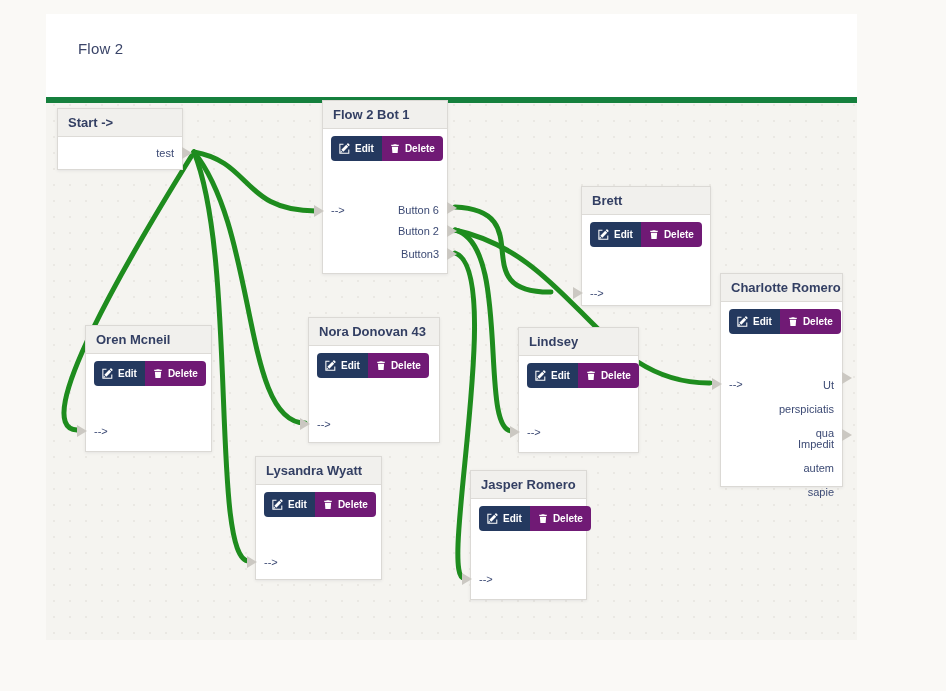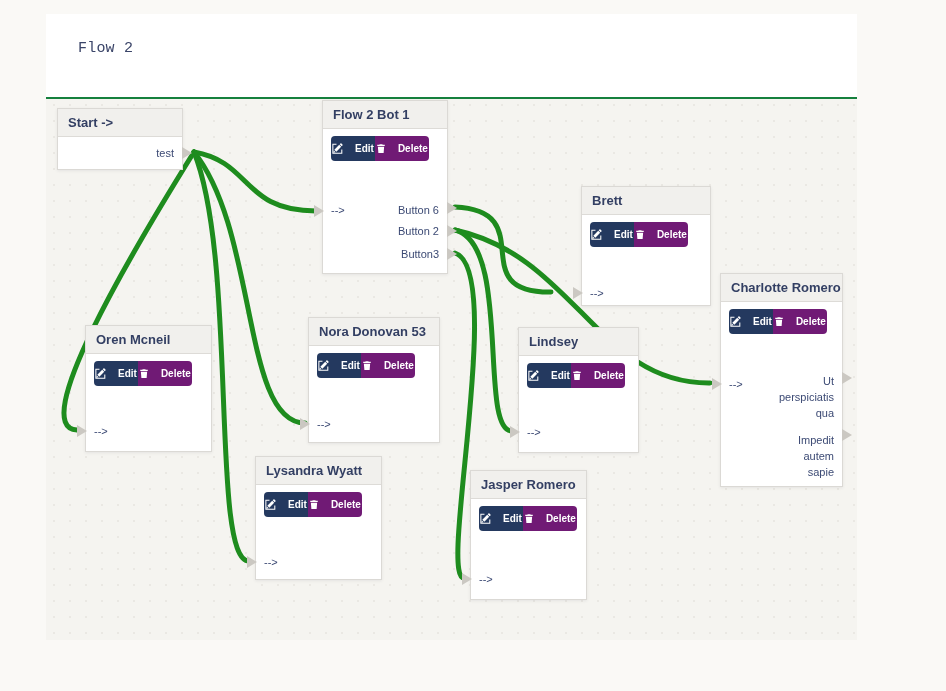--- a/index.html
+++ b/index.html
@@ -4,21 +4,21 @@
 <style>
   html,body{margin:0;padding:0;}
   body{
     width:946px;height:691px;position:relative;overflow:hidden;
     background:#faf9f6;
     font-family:"Liberation Sans", sans-serif;
     -webkit-font-smoothing:antialiased;
   }
   .topbar{
     position:absolute;left:46px;top:14px;width:811px;height:83px;
-    background:#ffffff;border-bottom:2px solid #15803d;z-index:2;font-family:Liberation Mono, monospace;
+    background:#ffffff;border-bottom:6px solid #15803d;z-index:2;
   }
   .topbar .title{
     position:absolute;left:32px;top:26px;
     font-size:15px;color:#3a4468;letter-spacing:.2px;
   }
   .canvas{
     position:absolute;left:46px;top:97px;width:811px;height:543px;
     background:#f5f4f0;
     background-image:radial-gradient(#eae8e3 1px, transparent 1px);
     background-size:16px 16px;
@@ -32,36 +32,36 @@
     box-sizing:border-box;
   }
   .node-head{
     height:27px;line-height:27px;background:#f1f0ed;
     border-bottom:1px solid #dddbd7;padding:0 10px;
     font-size:13px;font-weight:600;color:#333f63;
     white-space:nowrap;overflow:hidden;
   }
   .btn-row{display:flex;margin:7px 0 0 8px;}
   .btn{
-    display:flex;align-items:center;gap:12px;height:25px;padding:0 1px;
+    display:flex;align-items:center;gap:5px;height:25px;padding:0 8px;
     font-size:10px;font-weight:bold;color:#fff;cursor:pointer;box-sizing:border-box;
   }
   .btn-edit{background:#24395f;border-radius:4px 0 0 4px;}
   .btn-del{background:#701a75;border-radius:0 4px 4px 0;}
   .btn svg{display:block;}
   .io-row{
     position:absolute;left:0;right:0;height:16px;line-height:16px;
     padding:0 8px;display:flex;justify-content:space-between;
     font-size:11px;color:#3c4a74;
   }
   .io-left{text-align:left;}
   .io-right{margin-left:auto;text-align:right;}
   .out-col{
     position:absolute;right:8px;width:62px;text-align:right;
-    font-size:11px;line-height:16px;color:#3c4a74;white-space:pre-line;
+    font-size:11px;line-height:24px;color:#3c4a74;white-space:pre-line;
   }
   .pin{position:absolute;width:0;height:0;border:6px solid transparent;border-right:0;
        border-left:10px solid #cbc8c2;}
   .pin-in{left:-9px;}
   .pin-out{right:-10px;}
 </style>
 </head>
 <body>
 
 <div class="canvas"></div>
@@ -164,21 +164,21 @@
       <span>Delete</span>
     </div>
   </div>
   <div class="io-row" style="top:97px;">
     <span class="io-left">--&gt;</span>
   </div>
   <span class="pin pin-in" style="top:99px;"></span>
 </div>
 
 <div class="node" style="left:308px;top:317px;width:132px;height:126px;">
-  <div class="node-head">Nora Donovan 53</div>
+  <div class="node-head">Nora Donovan 43</div>
   <div class="btn-row">
     <div class="btn btn-edit">
       <svg width="11" height="11" viewBox="0 0 16 16">
           <path fill="#fff" d="M15.2 2.2L13.8.8a1.1 1.1 0 0 0-1.5 0l-1.1 1.1 2.9 2.9 1.1-1.1a1.1 1.1 0 0 0 0-1.5zM10.5 2.6L3.4 9.7l2.9 2.9 7.1-7.1-2.9-2.9zM2.7 10.8l-.9 3.4 3.4-.9-2.5-2.5z"></path>
           <path fill="#fff" d="M13.5 9.5V14H2V2.5h4.5V1H.5v14.5H15V9.5h-1.5z"></path>
         </svg>
       <span>Edit</span>
     </div>
     <div class="btn btn-del">
       <svg width="10" height="11" viewBox="0 0 16 16">

